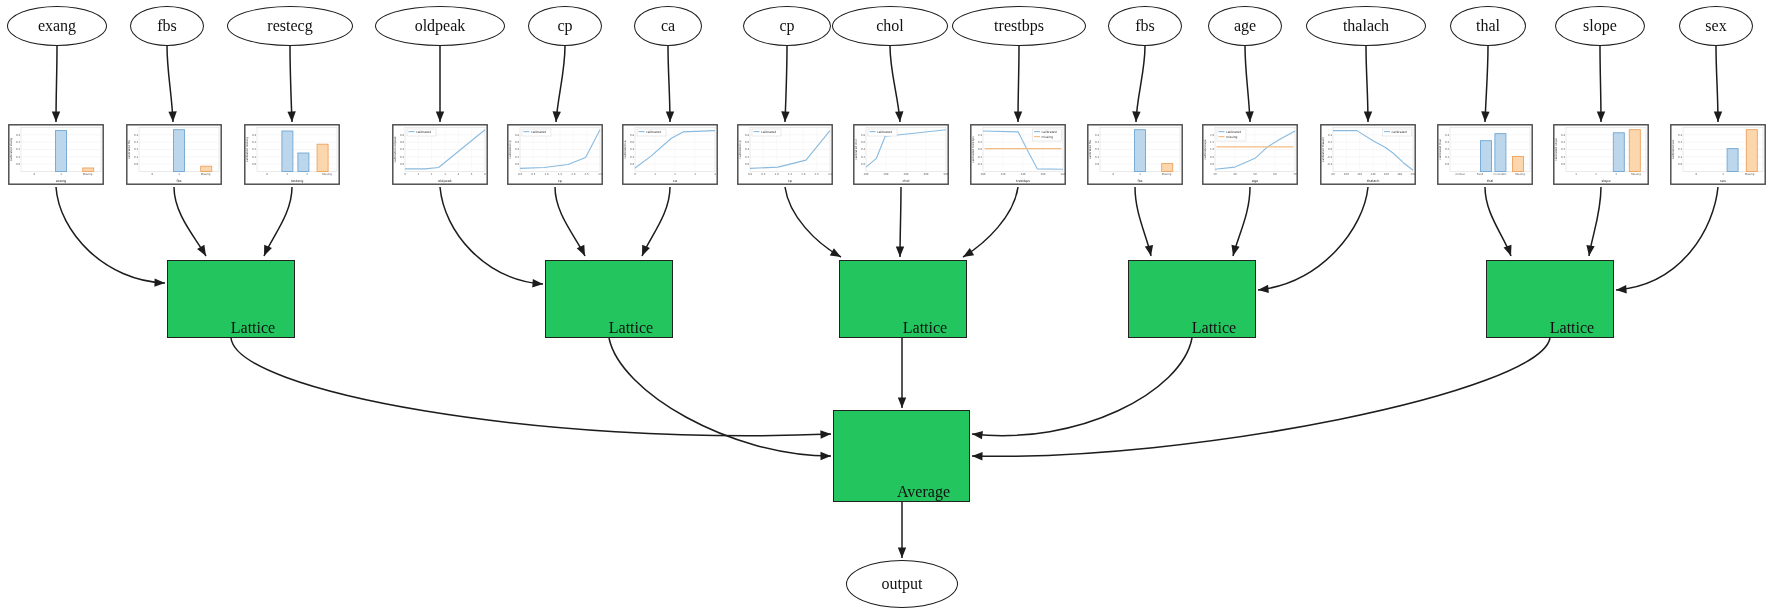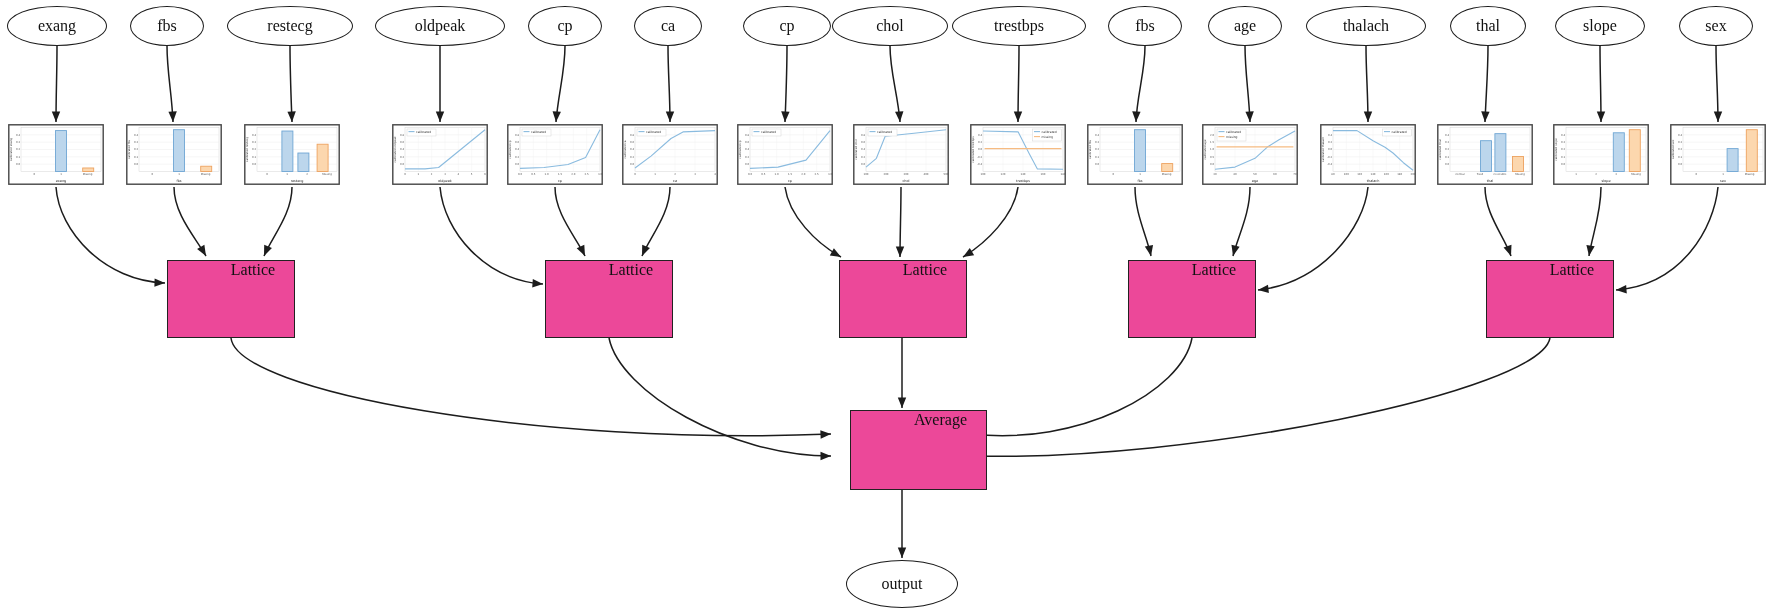--- a/index.html
+++ b/index.html
@@ -2,22 +2,22 @@
 <html><head>
 <meta charset="utf-8">
 <style>
   html,body{margin:0;padding:0;background:#ffffff;}
   .canvas{position:relative;width:1768px;height:615px;background:#ffffff;overflow:hidden;
           font-family:"Liberation Serif","DejaVu Serif",serif;}
   #edge-layer{position:absolute;left:0;top:0;}
   .gv-ellipse{position:absolute;border:1.6px solid #1c1c1c;border-radius:50%;
               display:flex;align-items:center;justify-content:center;background:#fff;
               font-size:16px;color:#111;box-sizing:border-box;}
-  .gv-box{position:absolute;border:1.8px solid #222;background:#ec4899;display:flex;
-          align-items:flex-start;justify-content:center;font-size:16px;color:#111;box-sizing:border-box;padding-left:44px;}
+  .gv-box{position:absolute;border:1.8px solid #222;background:#22c55e;display:flex;
+          align-items:flex-end;justify-content:center;font-size:16px;color:#111;box-sizing:border-box;padding-left:44px;}
   .chart-svg{position:absolute;font-family:"DejaVu Sans","Liberation Sans",sans-serif;}
 </style>
 </head>
 <body>
 
 <div class="canvas">
   <svg id="edge-layer" width="1768" height="615">
     <defs>
       <marker id="arrowhead" markerUnits="userSpaceOnUse" markerWidth="12" markerHeight="10" viewBox="0 0 12 10" refX="11" refY="5" orient="auto">
         <path d="M0.5,0.8 L11,5 L0.5,9.2 z" fill="#1c1c1c"></path>
@@ -546,20 +546,20 @@
       </div>
       <div class="gv-box" style="left: 839px; top: 260px; width: 128px; height: 78px;">
         <span>Lattice</span>
       </div>
       <div class="gv-box" style="left: 1128px; top: 260px; width: 128px; height: 78px;">
         <span>Lattice</span>
       </div>
       <div class="gv-box" style="left: 1486px; top: 260px; width: 128px; height: 78px;">
         <span>Lattice</span>
       </div>
-      <div class="gv-box" style="left: 850px; top: 410px; width: 137px; height: 80px;">
+      <div class="gv-box" style="left: 833px; top: 410px; width: 137px; height: 92px;">
         <span>Average</span>
       </div>
       <div class="gv-ellipse" style="left: 846px; top: 560px; width: 112px; height: 48px; text-align: center;">
         <span>output</span>
       </div>
     </div>
 </div>
 
 </body></html>

